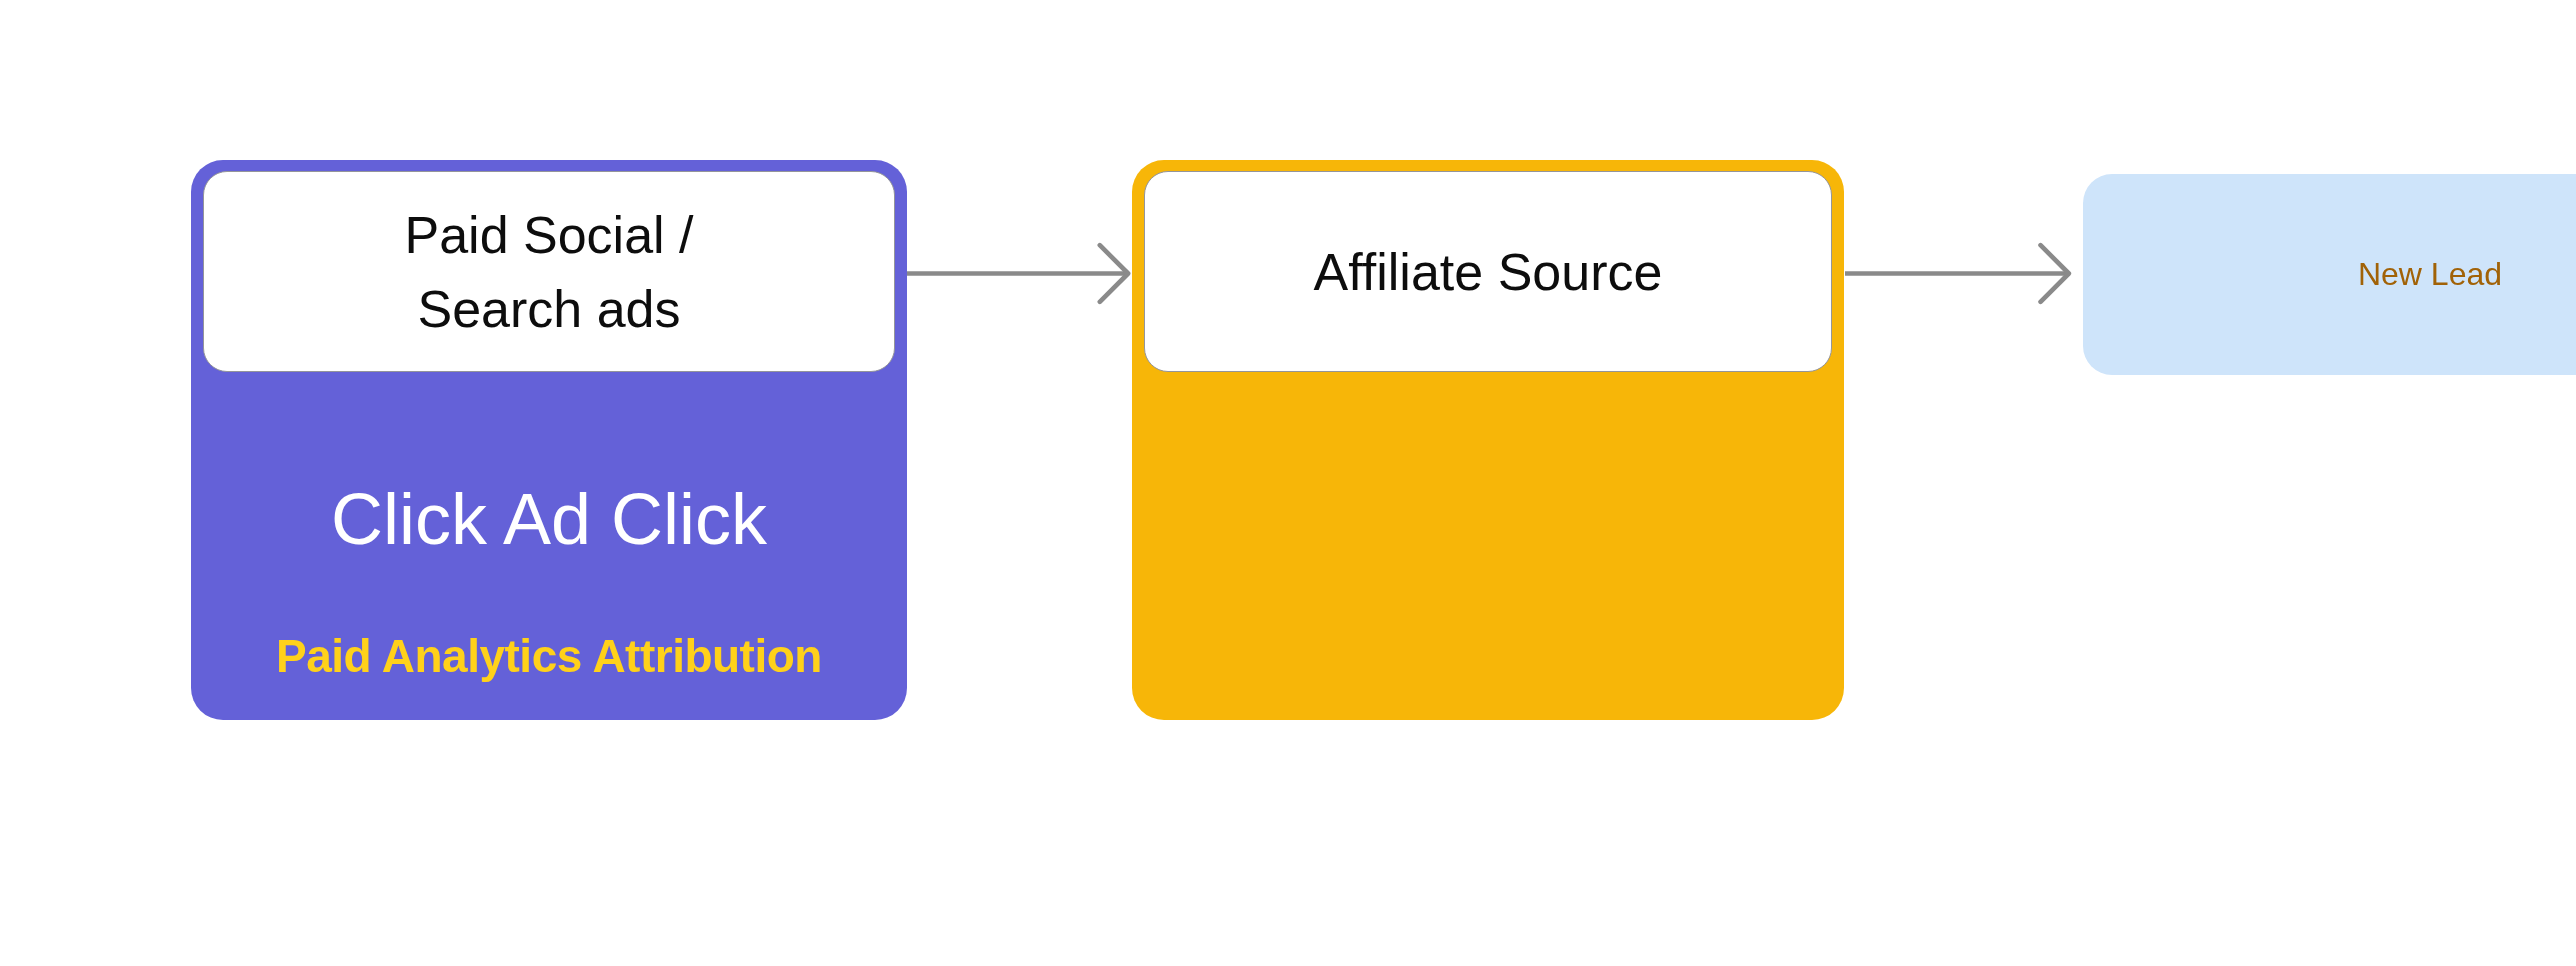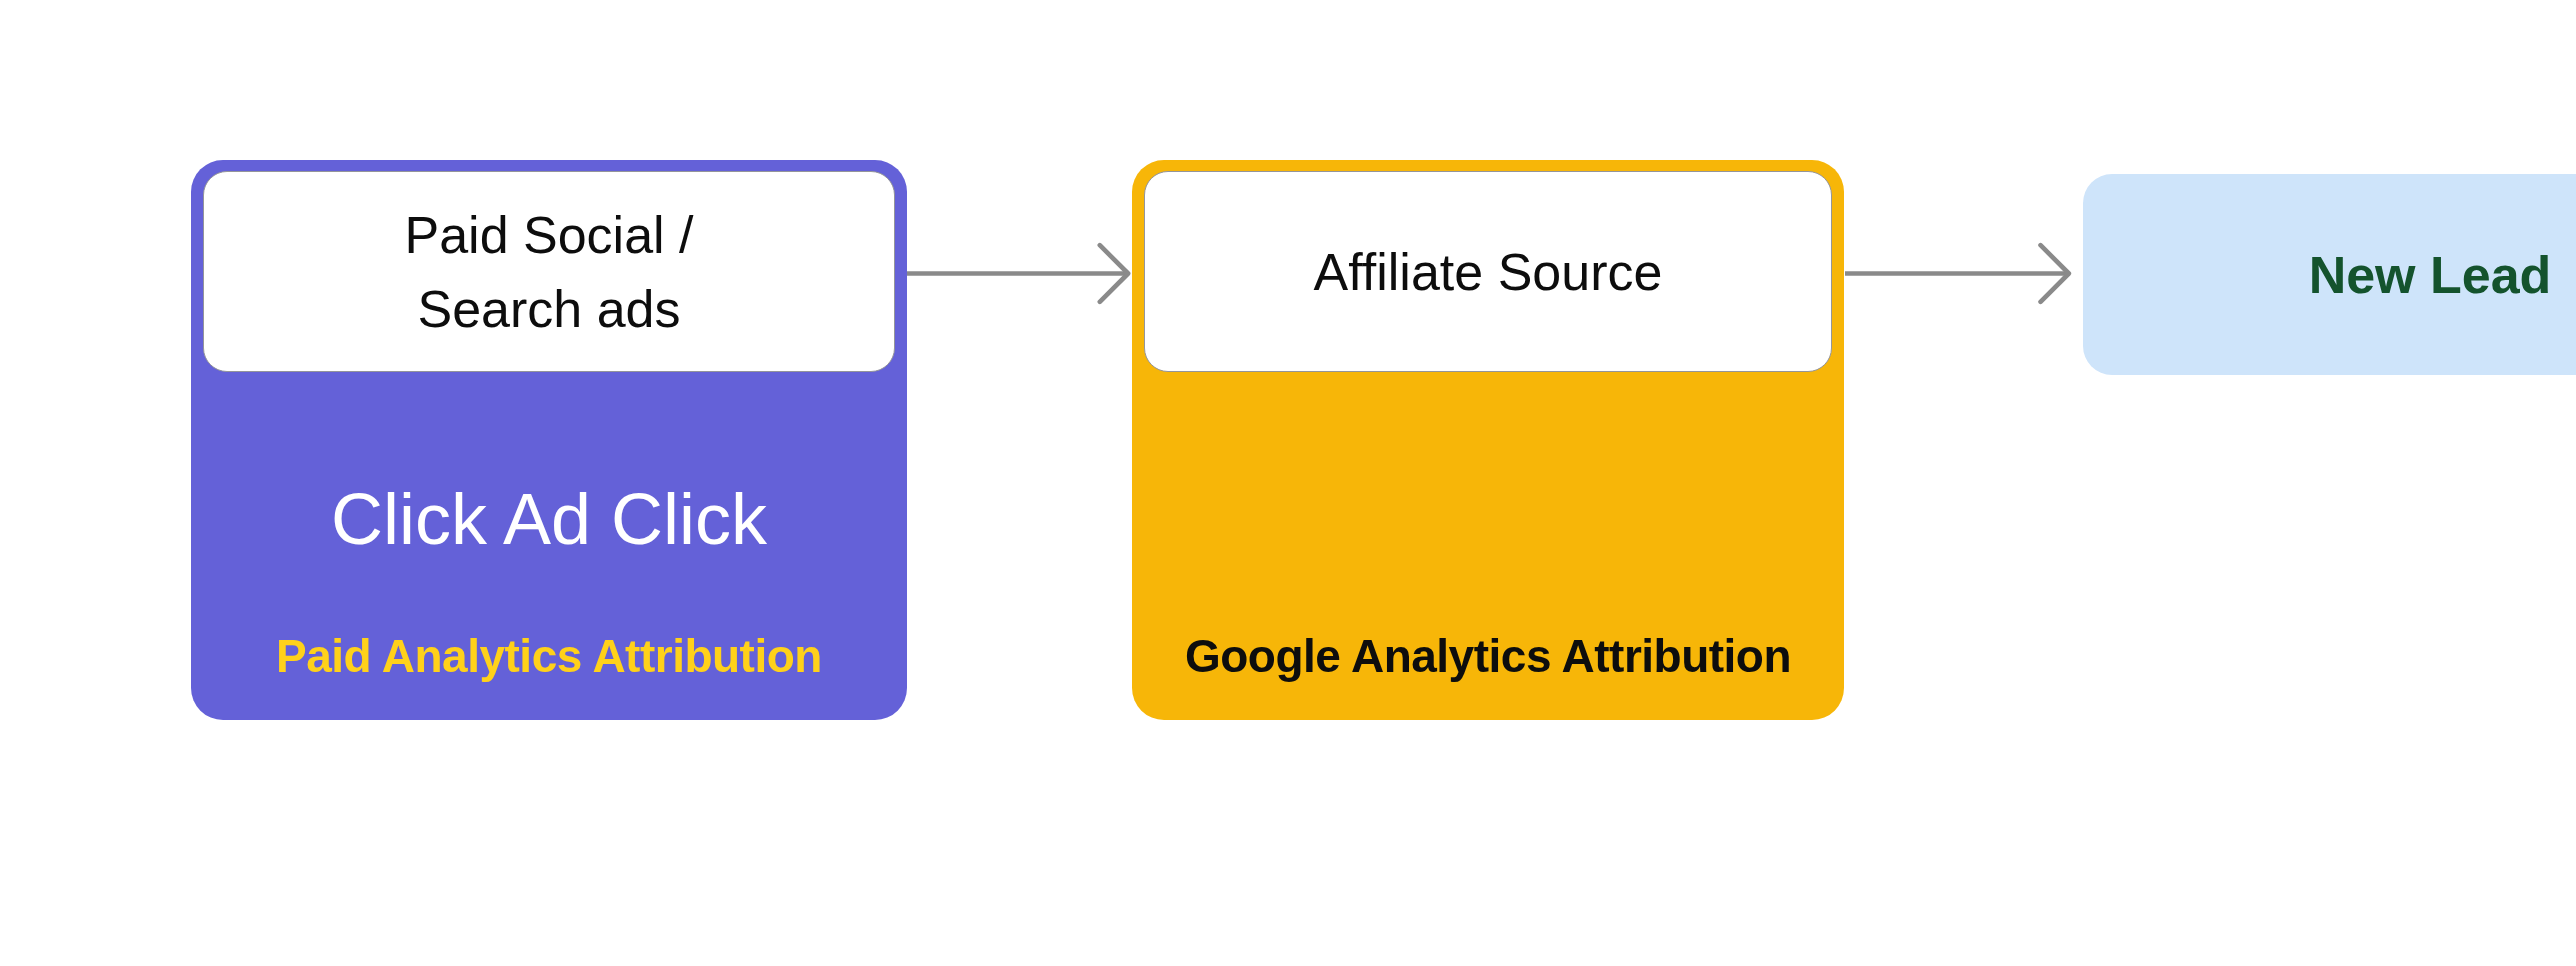--- a/index.html
+++ b/index.html
@@ -102,23 +102,23 @@
   }
   .card-purple .card-attribution {
     color: #FFD11A;
     font-weight: 800;
   }
   .card-orange .card-attribution {
     color: #0D0D0D;
     font-weight: 700;
   }
   .new-lead-label {
-    font-size: 52px;
-    font-weight: 700;
-    color: #14532d;
+    font-size: 32px;
+    font-weight: 400;
+    color: #a16207;
     text-align: center;
   }
   .arrow {
     position: absolute;
     top: 222px;
   }
   .arrow-1 { left: 907px; }
   .arrow-2 { left: 1845px; }
   .arrow line, .arrow polyline {
     stroke: #8A8A8A;
@@ -144,21 +144,20 @@
 
   <svg class="arrow arrow-1" width="227" height="103" viewBox="0 0 440 200">
     <line x1="0" y1="100" x2="424" y2="100"></line>
     <polyline points="374,45 429,100 374,155"></polyline>
   </svg>
 
   <section class="card card-orange">
     <div class="chip">
       <span class="chip-text">Affiliate Source</span>
     </div>
-    <div class="card-attribution">Google Analytics Attribution</div>
   </section>
 
   <svg class="arrow arrow-2" width="229" height="103" viewBox="0 0 445 200">
     <line x1="0" y1="100" x2="430" y2="100"></line>
     <polyline points="380,45 435,100 380,155"></polyline>
   </svg>
 
   <section class="card card-blue">
     <span class="new-lead-label">New Lead</span>
   </section>

